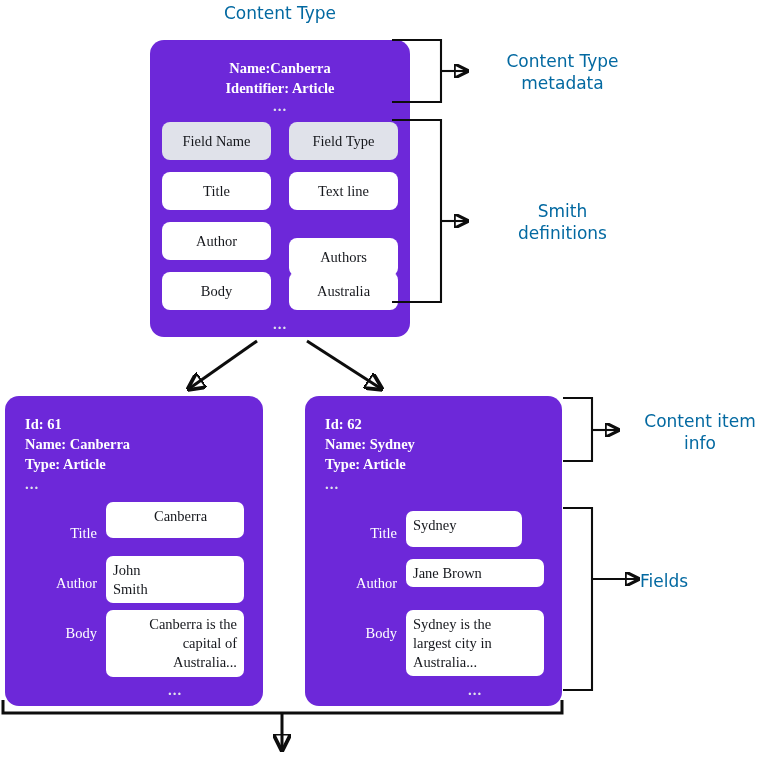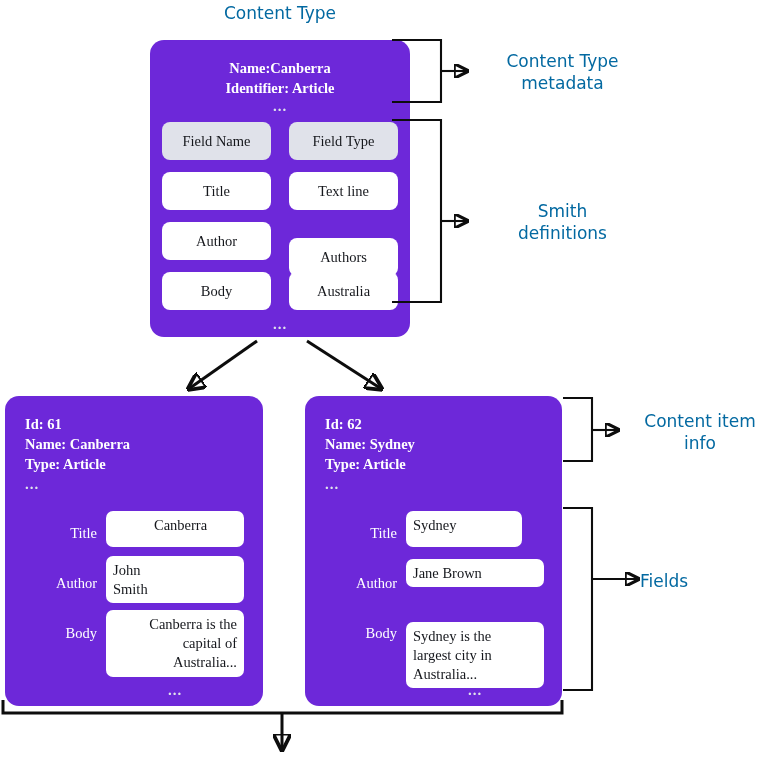--- a/index.html
+++ b/index.html
@@ -132,21 +132,21 @@
 
 <div class="abs card" id="card-item-left">
 
   <div class="abs card-head" style="left:20px; top:18px; width:230px;">Id: 61
 Name: Canberra
 Type: Article</div>
 
   <div class="abs ellipsis" style="left:20px; top:82px;">...</div>
 
   <div class="field-label" style="left:20px; top:128px; width:72px;">Title</div>
-  <div class="field-box" style="left:101px; top:115px; width:138px; height:36px;padding-left:48px;">Canberra</div>
+  <div class="field-box" style="left:101px; top:106px; width:138px; height:36px;padding-left:48px;">Canberra</div>
 
   <div class="field-label" style="left:12px; top:178px; width:80px;">Author</div>
   <div class="field-box" style="left:101px; top:160px; width:138px; height:47px;">John
 Smith</div>
 
   <div class="field-label" style="left:20px; top:228px; width:72px;">Body</div>
   <div class="field-box" style="left:101px; top:214px; width:138px; height:67px;text-align:right;">Canberra is the
 capital of
 Australia...</div>
 
@@ -161,21 +161,21 @@
 
   <div class="abs ellipsis" style="left:20px; top:82px;">...</div>
 
   <div class="field-label" style="left:20px; top:128px; width:72px;">Title</div>
   <div class="field-box" style="left:101px; top:115px; width:116px; height:36px;">Sydney</div>
 
   <div class="field-label" style="left:12px; top:178px; width:80px;">Author</div>
   <div class="field-box" style="left:101px; top:163px; width:138px; height:28px;">Jane Brown</div>
 
   <div class="field-label" style="left:20px; top:228px; width:72px;">Body</div>
-  <div class="field-box" style="left:101px; top:214px; width:138px; height:66px;margin-top:12px;">Sydney is the
+  <div class="field-box" style="left:101px; top:214px; width:138px; height:66px;">Sydney is the
 largest city in
 Australia...</div>
 
   <div class="abs ellipsis" style="left:101px; top:288px; width:138px; text-align:center;">...</div>
 </div>
 
 <div class="abs label" id="label-ct-metadata">Content Type
 metadata</div>
 
 <div class="abs label" id="label-field-defs">Smith

